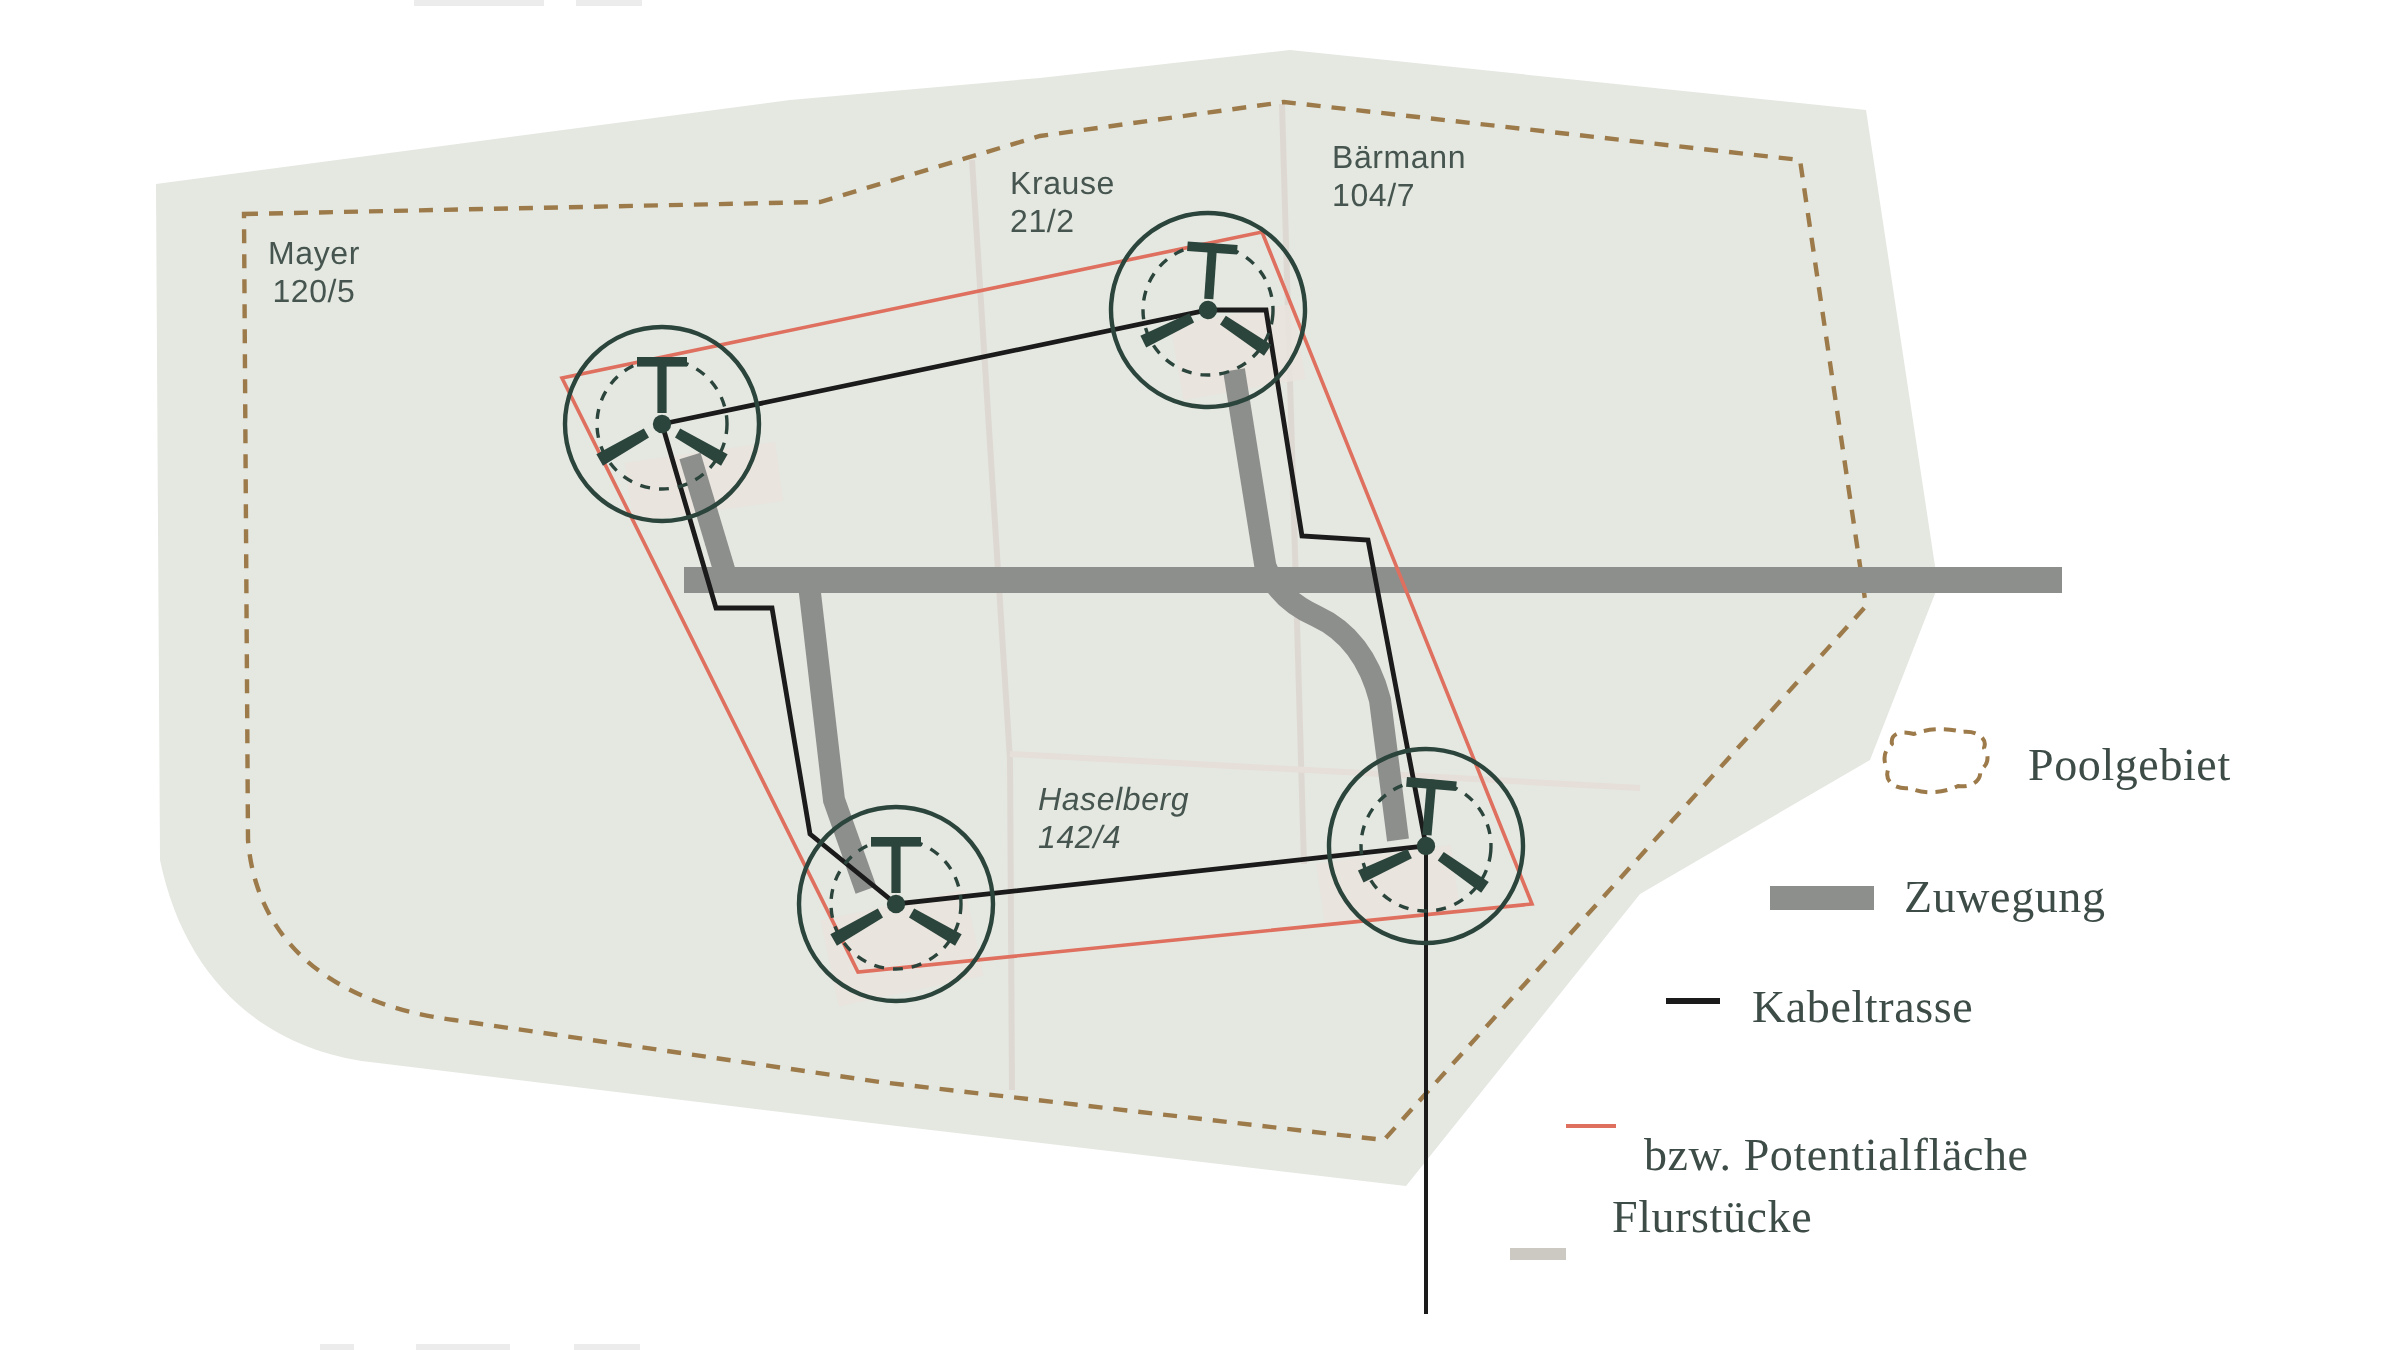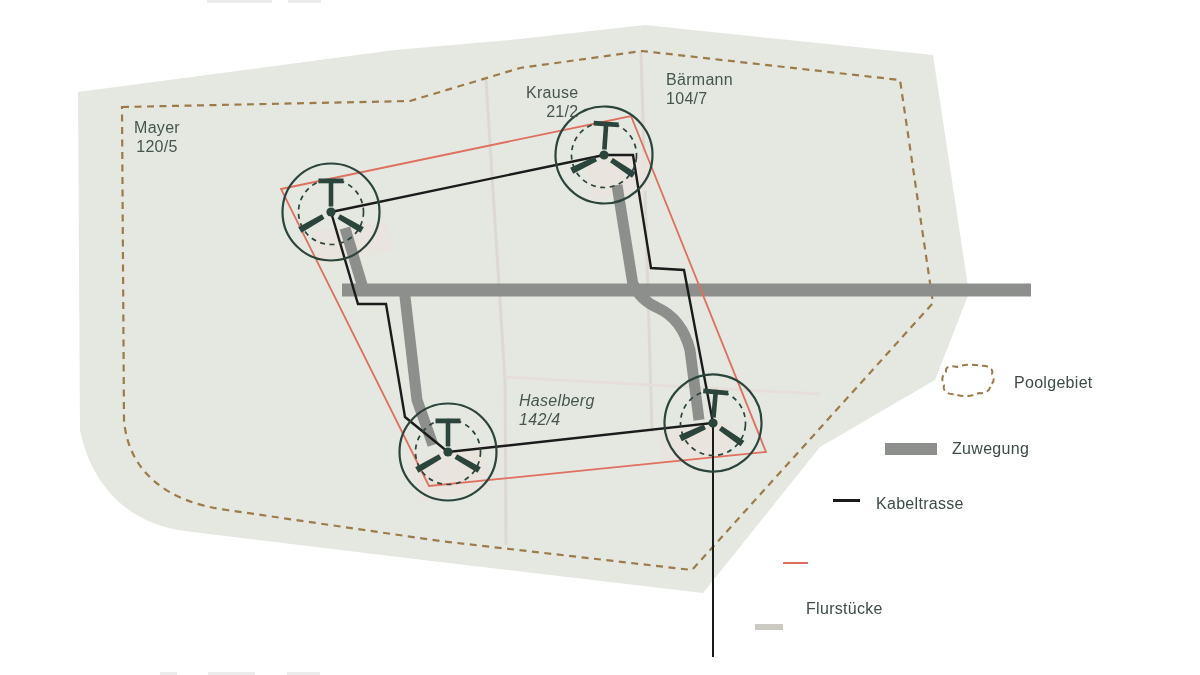--- a/index.html
+++ b/index.html
@@ -23,21 +23,21 @@
 
   
   .map-label{
     position:absolute;color:var(--label-text,#46554f);
     font-size:16px;line-height:19px;letter-spacing:.3px;white-space:nowrap;
   }
 
   
   .lg-label{
     position:absolute;color:var(--legend-text,#3d4c46);
-    font-size:16px;line-height:24.5px;letter-spacing:.3px;white-space:nowrap;
+    font-size:23px;line-height:24.5px;letter-spacing:.3px;white-space:nowrap;font-family:Liberation Serif, serif;
   }
   .lg-blob{position:absolute;}
   .lg-bar{position:absolute;width:52px;height:12px;background:var(--zuwegung-gray,#8d8f8d);}
   .lg-line-black{position:absolute;width:27px;height:3px;background:var(--kabeltrasse-black,#1b1b1b);}
   .lg-line-red{position:absolute;width:25px;height:2px;background:var(--vorranggebiet-red,#df6f5e);}
   .lg-line-light{position:absolute;width:28px;height:6px;background:var(--flurstueck-swatch,#ccc8c2);}
 
   
   .frag{position:absolute;height:3px;background:#ececec;}
 </style>
@@ -88,21 +88,21 @@
     <use href="#turbine-symbol" transform="translate(331 212) rotate(0)"></use>
     <use href="#turbine-symbol" transform="translate(604 155) rotate(4)"></use>
     <use href="#turbine-symbol" transform="translate(448 452) rotate(0)"></use>
     <use href="#turbine-symbol" transform="translate(713 423) rotate(5)"></use>
   </svg>
 
   <div class="map-label" style="left: 134px; top: 118px; text-align: center;">
     <div>Mayer</div>
     <div>120/5</div>
   </div>
-  <div class="map-label" style="left: 526px; top: 83px; text-align: right;">
+  <div class="map-label" style="left: 505px; top: 83px;">
     <div>Krause</div>
     <div>21/2</div>
   </div>
   <div class="map-label" style="left: 666px; top: 70px;">
     <div>Bärmann</div>
     <div>104/7</div>
   </div>
   <div class="map-label" style="left: 519px; top: 391px; font-style: italic;">
     <div>Haselberg</div>
     <div>142/4</div>
@@ -117,20 +117,21 @@
 
     <div class="lg-bar" style="left:885px;top:443px"></div>
     <div class="lg-label" style="left:952px;top:437px">Zuwegung</div>
 
     <div class="lg-line-black" style="left:833px;top:499px"></div>
     <div class="lg-label" style="left:876px;top:492px">Kabeltrasse</div>
 
     <div class="lg-line-red" style="left:783px;top:562px"></div>
     <div class="lg-label" style="left:822px;top:541px">
       <br>
+      <span>bzw. Potentialfläche</span>
     </div>
 
     <div class="lg-line-light" style="left:755px;top:624px"></div>
     <div class="lg-label" style="left:806px;top:597px">Flurstücke</div>
   </div>
 
   <div class="frag" style="left:207px;top:0;width:65px"></div>
   <div class="frag" style="left:288px;top:0;width:33px"></div>
   <div class="frag" style="left:160px;top:672px;width:17px"></div>
   <div class="frag" style="left:208px;top:672px;width:47px"></div>

